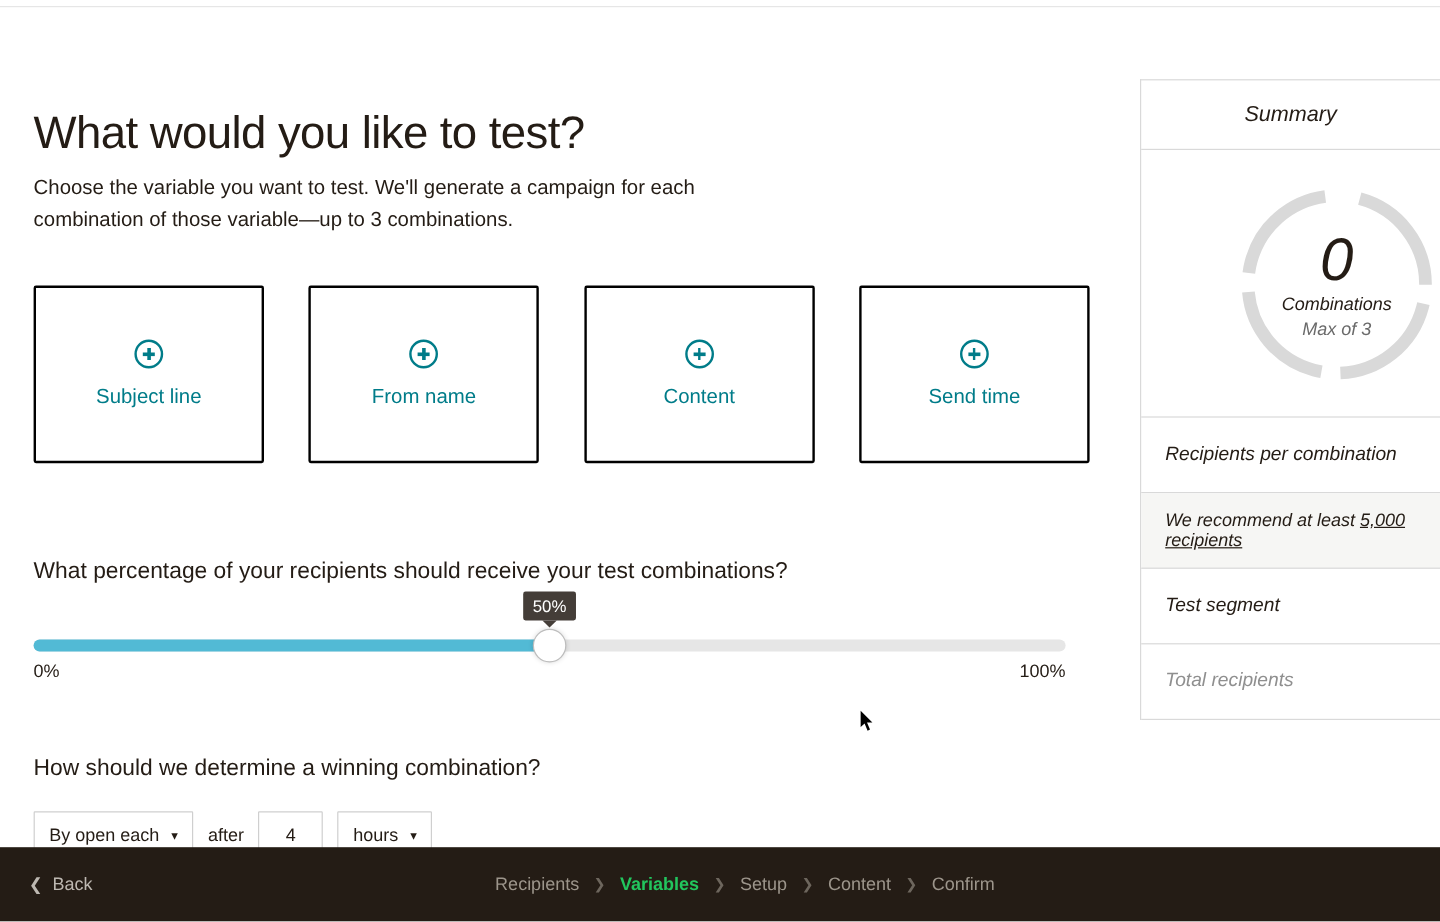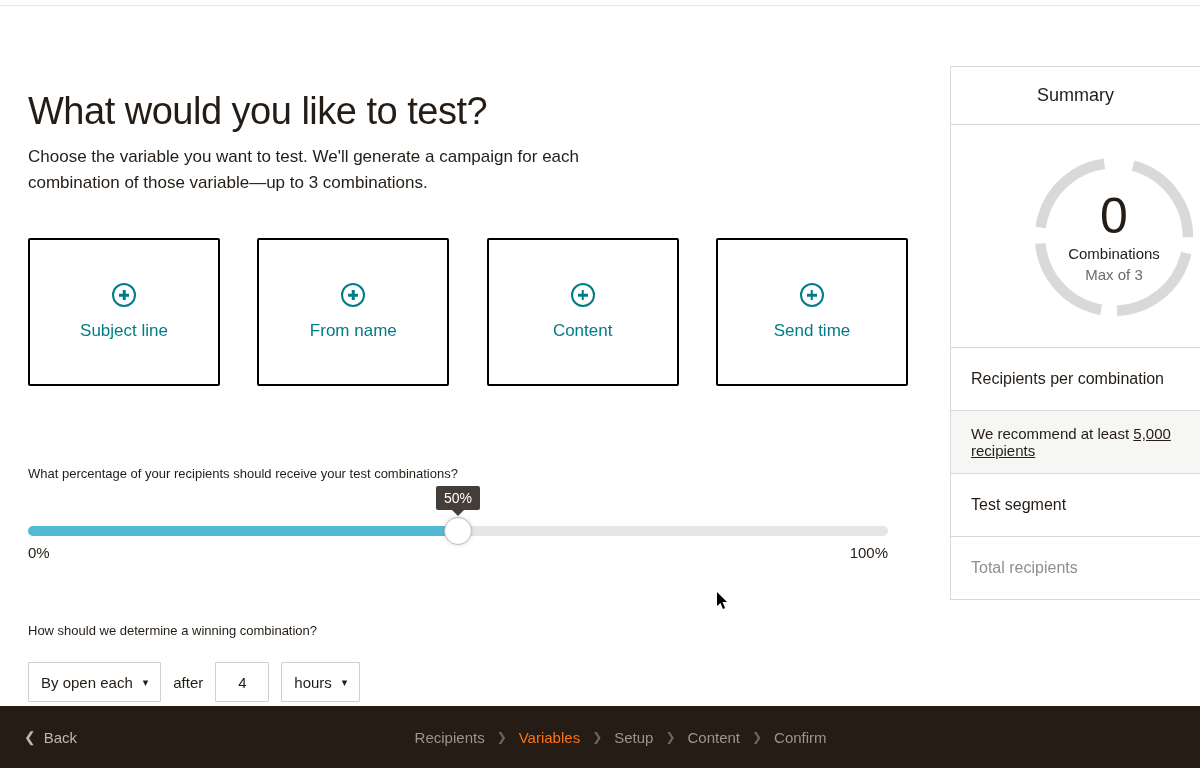--- a/index.html
+++ b/index.html
@@ -77,21 +77,21 @@
     transform: translate(-50%, -50%);
   }
   .card .plus::before { width: 10px; height: 2.5px; }
   .card .plus::after { width: 2.5px; height: 10px; }
   .card .label {
     font-size: 17px;
     font-weight: 500;
   }
 
   .question {
-    font-size: 13px;
+    font-size: 19px;
     font-weight: 400;
     margin-bottom: 24px;
   }
 
   .slider-wrap {
     position: relative;
     margin-bottom: 62px;
   }
   .slider-track {
     position: relative;
@@ -176,20 +176,21 @@
 
   
   .sidebar {
     position: absolute;
     top: 66px;
     right: 0;
     width: 250px;
     border-left: 1px solid #d9d9d9;
     border-top: 1px solid #d9d9d9;
     background: #fff;
+    font-style: italic;
   }
   .sb-header {
     text-align: center;
     padding: 18px 0;
     font-size: 18px;
     border-bottom: 1px solid #d9d9d9;
   }
   .sb-gauge {
     padding: 24px 0 22px;
     text-align: center;
@@ -248,21 +249,21 @@
   .back-btn .chev-left { margin-right: 8px; font-size: 14px; }
   .breadcrumbs {
     position: absolute;
     left: 50%;
     transform: translateX(-45%);
     display: flex;
     align-items: center;
     gap: 12px;
   }
   .crumb { color: #9c958b; cursor: pointer; }
-  .crumb.active { color: #f97316; font-weight: 400; }
+  .crumb.active { color: #22c55e; font-weight: 700; }
   .crumb-sep { color: #6d665d; font-size: 12px; }
 
   .cursor-img {
     position: absolute;
     left: 717px;
     top: 592px;
     font-size: 17px;
     color: #000;
     pointer-events: none;
   }

